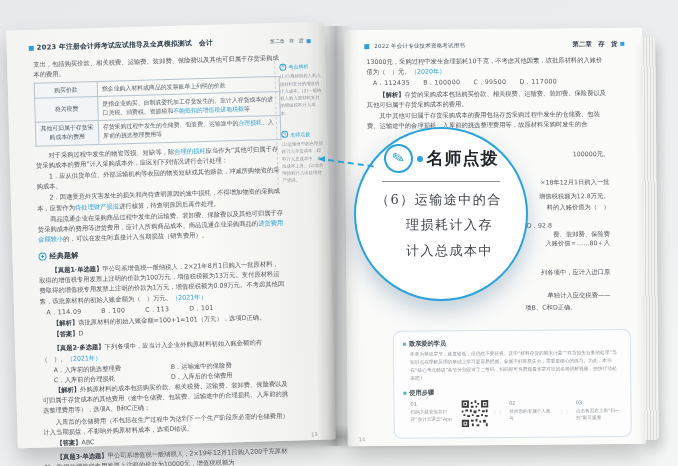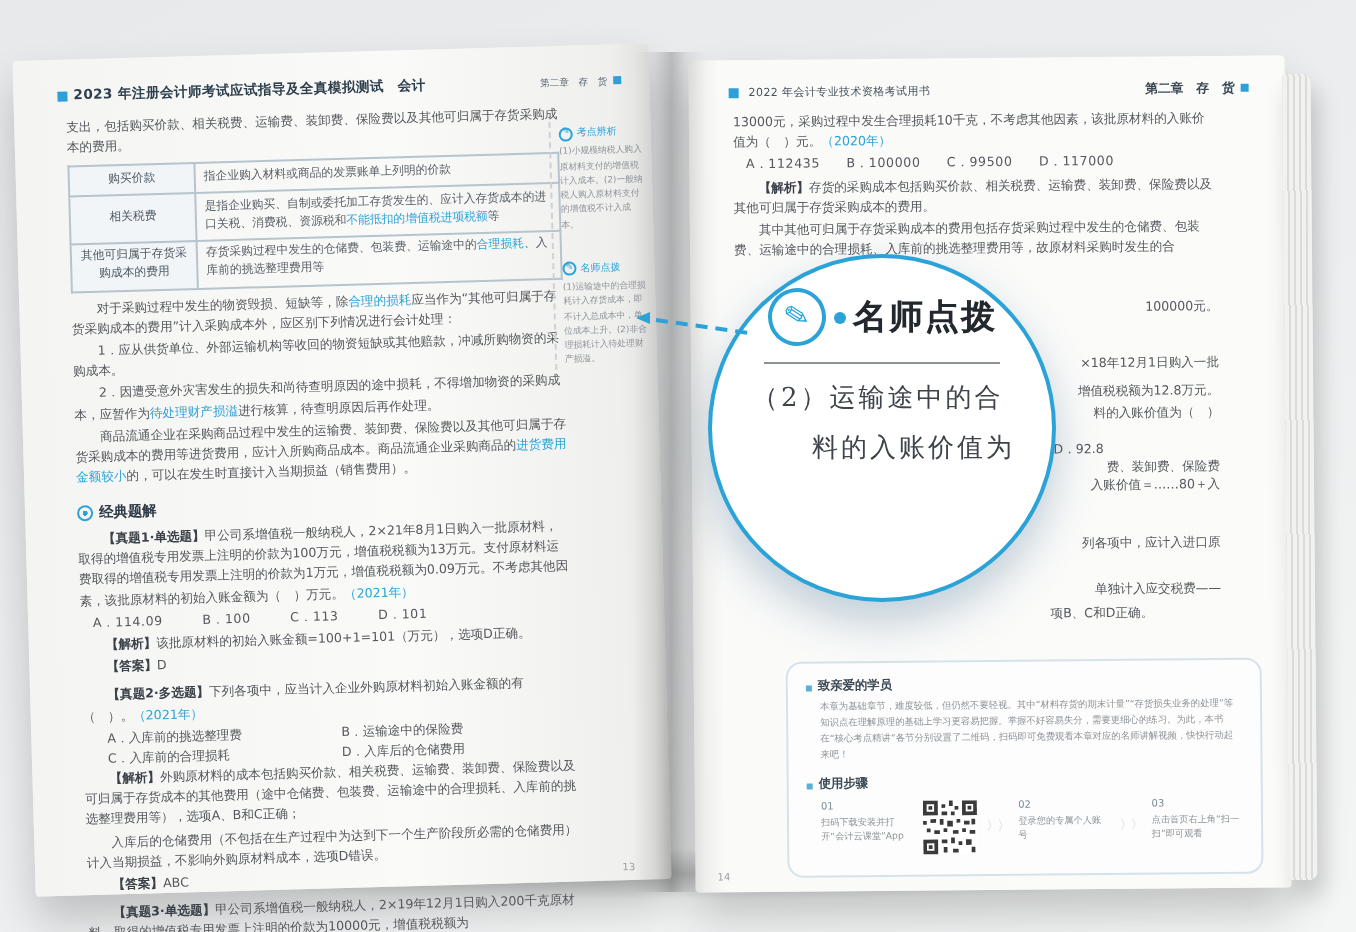--- a/index.html
+++ b/index.html
@@ -255,17 +255,18 @@
   <div class="pointer-line"></div>
   <div class="pointer-head"></div>
   <div class="callout">
     <div class="callout-head">
       <span class="c-icon">✎</span>
       <span class="c-dot"></span>
       <span class="c-title">名师点拨</span>
     </div>
     <div class="c-rule"></div>
     <div class="c-lines">
-      <div>（2）运输途中的合</div>
-      <div class="ind">料的入账价值为</div>
+      <div>（6）运输途中的合</div>
+      <div class="ind">理损耗计入存</div>
+      <div class="ind">计入总成本中</div>
     </div>
   </div>
 </div>
 
 </body></html>

